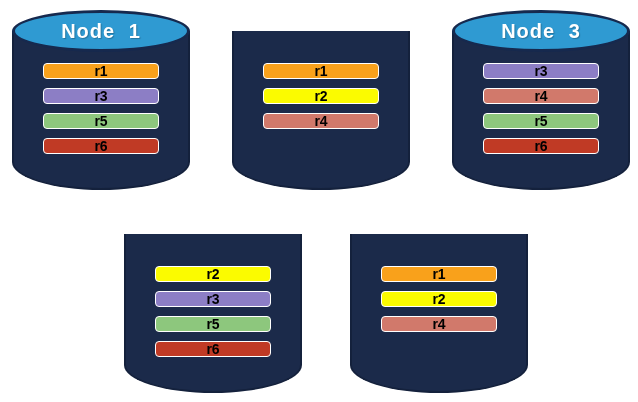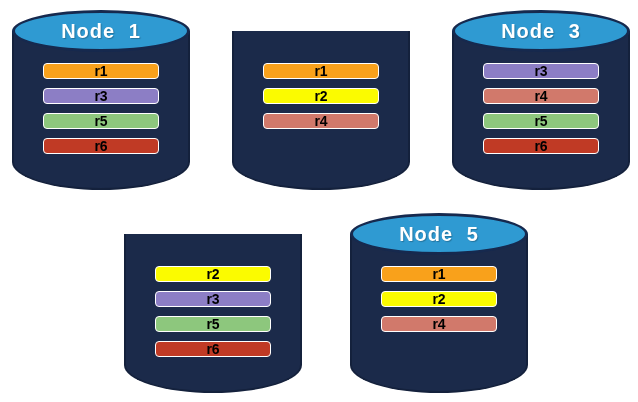--- a/index.html
+++ b/index.html
@@ -148,23 +148,20 @@
         <div class="bar" style="background: rgb(141, 199, 125);">
           <span>r5</span>
         </div>
         <div class="bar" style="background: rgb(192, 58, 37);">
           <span>r6</span>
         </div>
       </div>
     </div>
     <div class="node" style="left: 350px; top: 211px;">
       <div class="cyl-body" style="background: rgb(27, 42, 74); border-color: rgb(20, 33, 60);"></div>
-      <div class="cyl-top" style="background: rgb(47, 154, 210); border-color: rgb(22, 41, 78);">
-        <span class="node-title" style="color: rgb(255, 255, 255);">Node 5</span>
-      </div>
       <div class="bars">
         <div class="bar" style="background: rgb(249, 161, 27);">
           <span>r1</span>
         </div>
         <div class="bar" style="background: rgb(251, 251, 0);">
           <span>r2</span>
         </div>
         <div class="bar" style="background: rgb(209, 121, 107);">
           <span>r4</span>
         </div>

